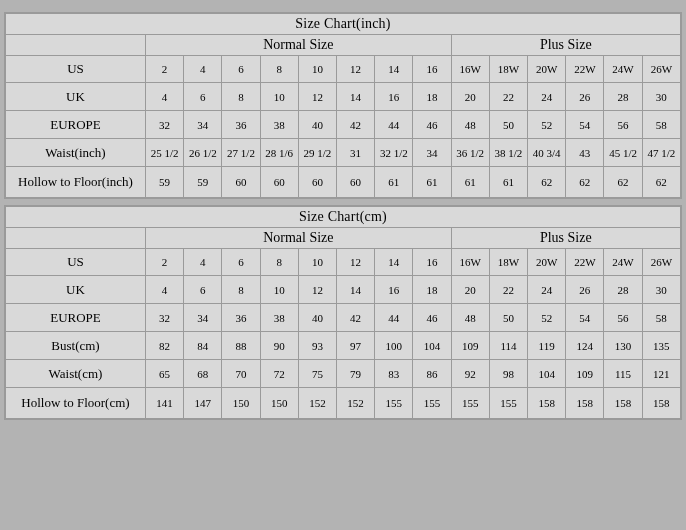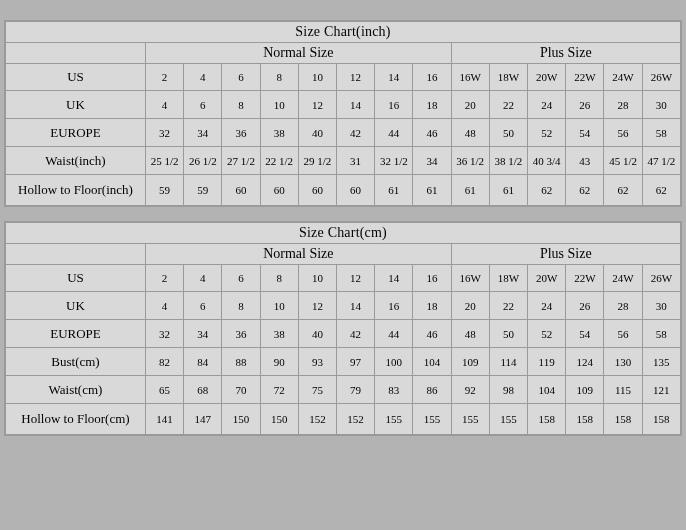--- a/index.html
+++ b/index.html
@@ -11,24 +11,24 @@
     height: 530px;
     background: #b3b3b3;
     font-family: "Liberation Serif", serif;
     color: #000;
     overflow: hidden;
   }
   .page {
     width: 686px;
     height: 530px;
     box-sizing: border-box;
-    padding: 20px 4px;
+    padding: 12px 4px;
     display: flex;
     flex-direction: column;
-    gap: 14px;
+    gap: 6px;
   }
   .chart-block {
     background: #d4d4d4;
     border: 1px solid #9a9a9a;
     box-sizing: border-box;
   }
   table.size-chart {
     border-collapse: collapse;
     width: 100%;
     table-layout: fixed;
@@ -148,21 +148,21 @@
           <td class="data-cell">56</td>
           <td class="data-cell">58</td>
         </tr>
 
 
         <tr class="r-data">
           <td class="row-label">Waist(inch)</td>
           <td class="data-cell">25 1/2</td>
           <td class="data-cell">26 1/2</td>
           <td class="data-cell">27 1/2</td>
-          <td class="data-cell">22 1/2</td>
+          <td class="data-cell">28 1/6</td>
           <td class="data-cell">29 1/2</td>
           <td class="data-cell">31</td>
           <td class="data-cell">32 1/2</td>
           <td class="data-cell">34</td>
           <td class="data-cell">36 1/2</td>
           <td class="data-cell">38 1/2</td>
           <td class="data-cell">40 3/4</td>
           <td class="data-cell">43</td>
           <td class="data-cell">45 1/2</td>
           <td class="data-cell">47 1/2</td>

